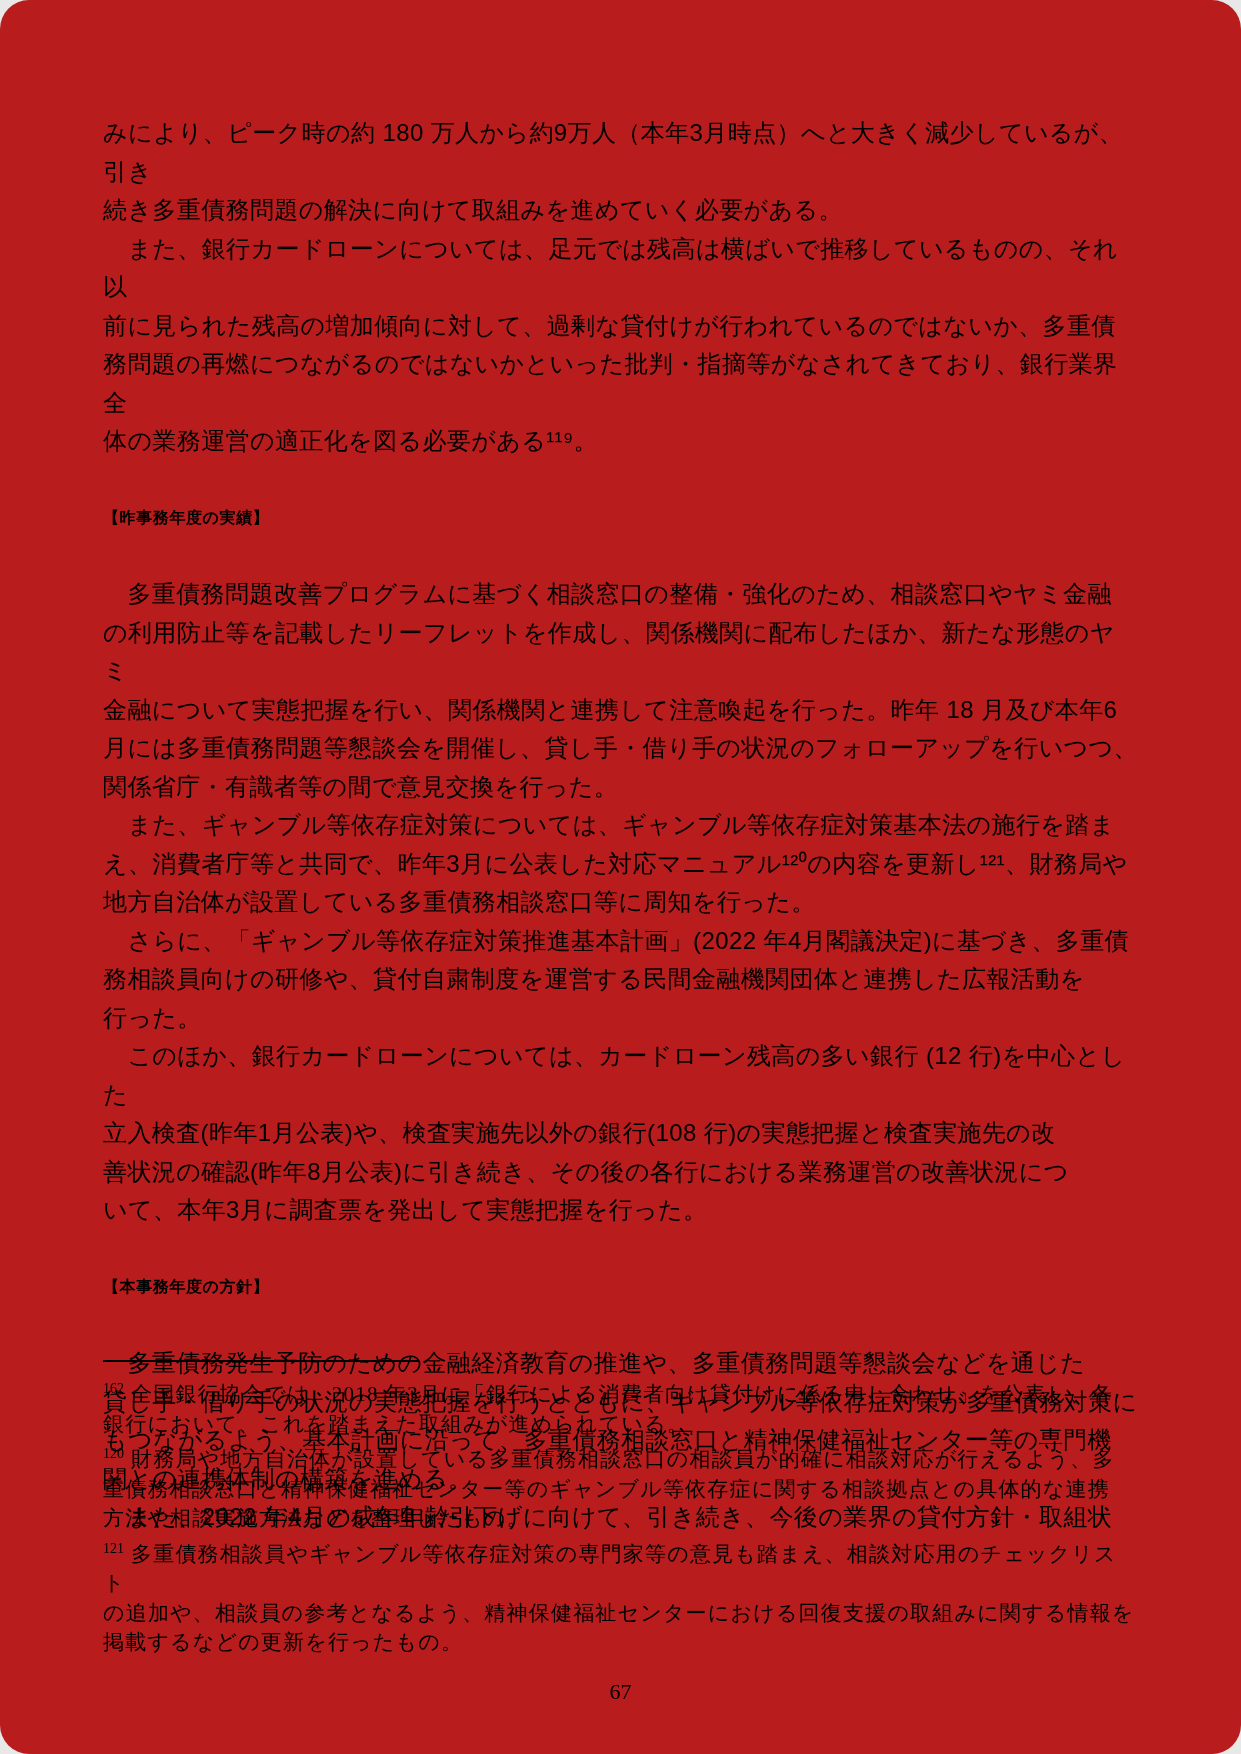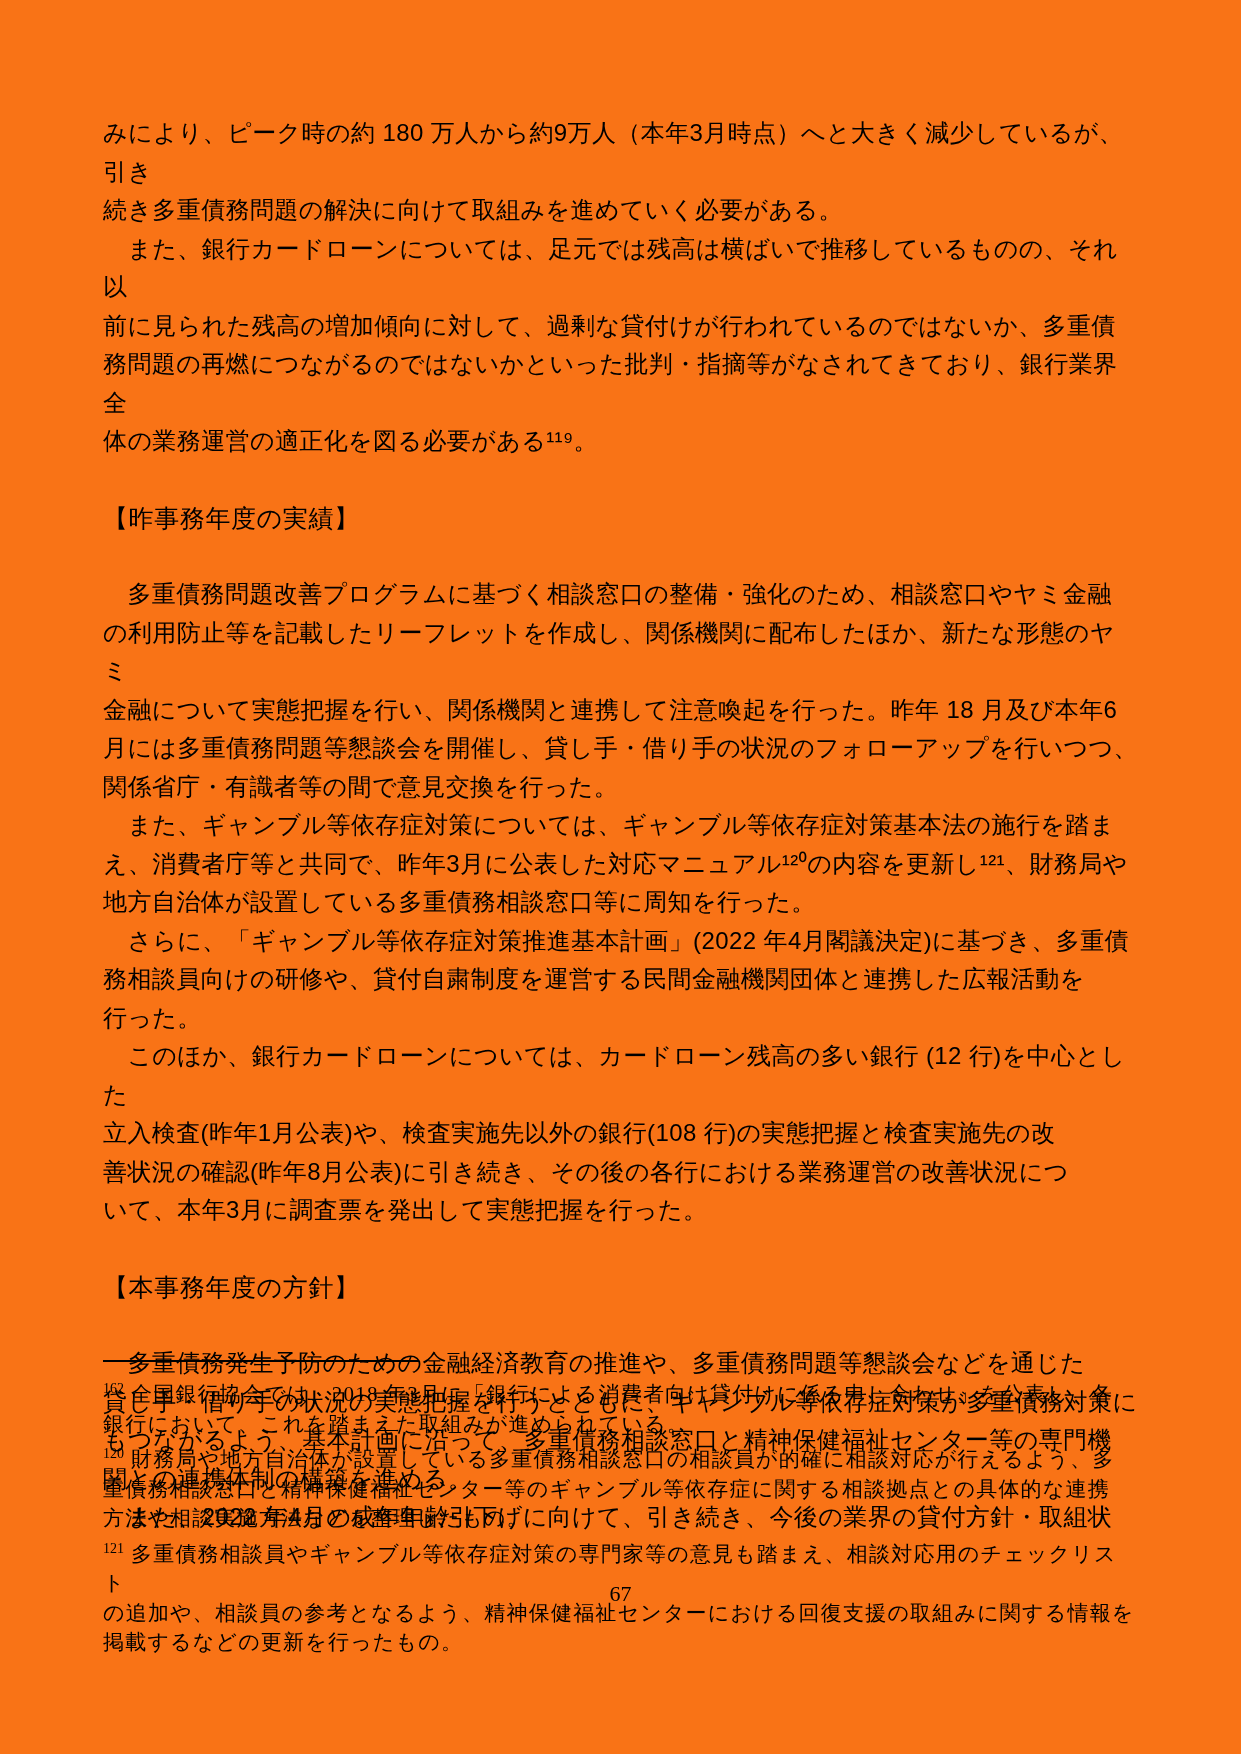--- a/index.html
+++ b/index.html
@@ -1,43 +1,44 @@
 <!DOCTYPE html>
 <html lang="ja"><head>
 <meta charset="utf-8">
 <style>
   html, body { margin: 0; padding: 0; background: #e8e8e8; }
   .page {
     position: relative;
     width: 1241px;
     height: 1754px;
     margin: 0 auto;
-    background: #f97316;
+    background: #b91c1c;
     color: #000000;
     font-family: "Liberation Sans", sans-serif;
     overflow: hidden;
+    border-radius: 29px;
   }
   .content {
     position: absolute;
     left: 103px;
     top: 114px;
     width: 1036px;
   }
   .para {
     margin: 0;
     font-size: 24px;
     line-height: 38.5px;
     letter-spacing: 0.4px;
     white-space: pre-line;
     text-align: left;
   }
   .heading {
     margin: 38px 0 38px 0;
-    font-size: 25px;
-    font-weight: normal;
+    font-size: 16px;
+    font-weight: bold;
     line-height: 38.5px;
     letter-spacing: 0.6px;
     white-space: pre-line;
   }
   .footnotes {
     position: absolute;
     left: 103px;
     top: 1360px;
     width: 1036px;
     font-family: "Liberation Serif", serif;
@@ -54,21 +55,21 @@
     letter-spacing: 1.2px;
     white-space: pre-line;
   }
   .fn-num {
     font-size: 14px;
     margin-right: 7px;
     letter-spacing: 0;
   }
   .page-number {
     position: absolute;
-    top: 1581px;
+    top: 1679px;
     left: 0;
     width: 100%;
     text-align: center;
     font-family: "Liberation Serif", serif;
     font-size: 22px;
   }
 </style>
 </head>
 <body>
 

